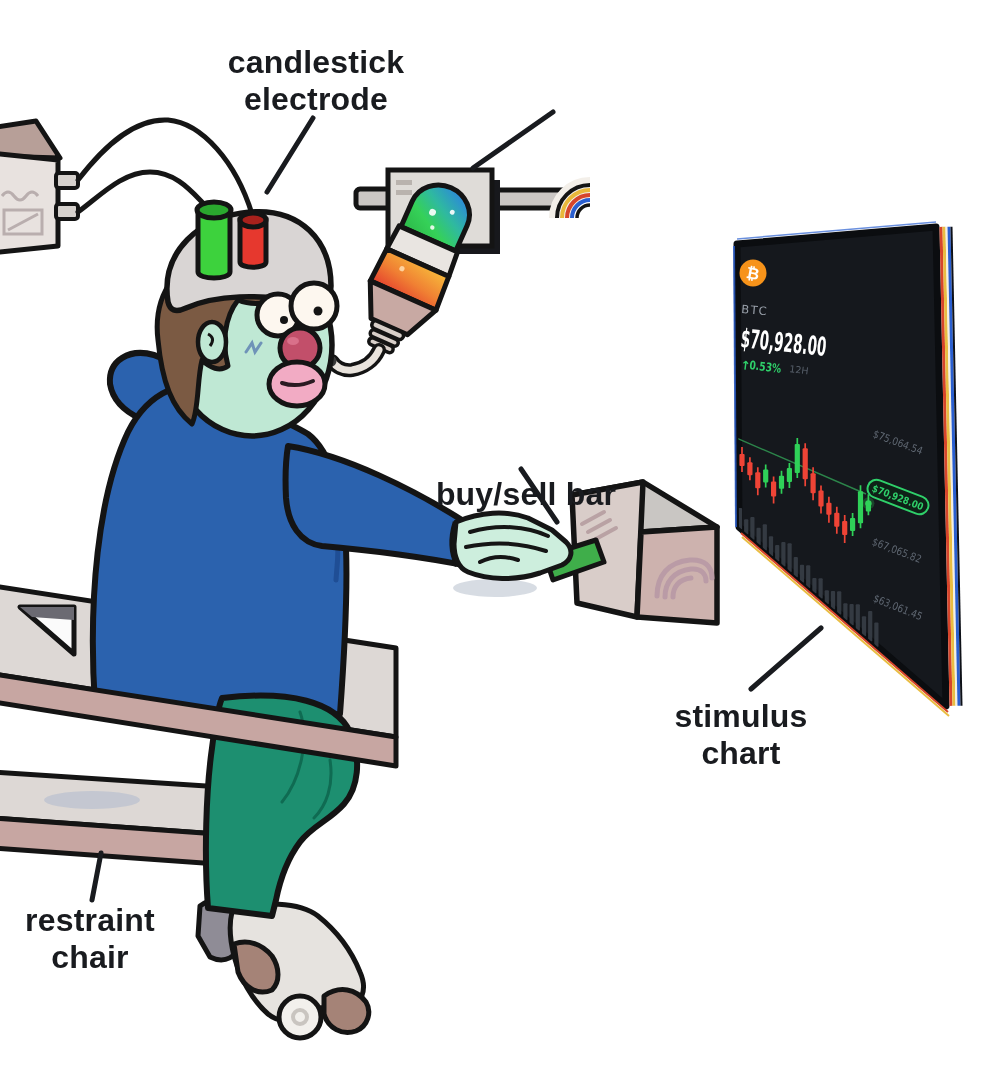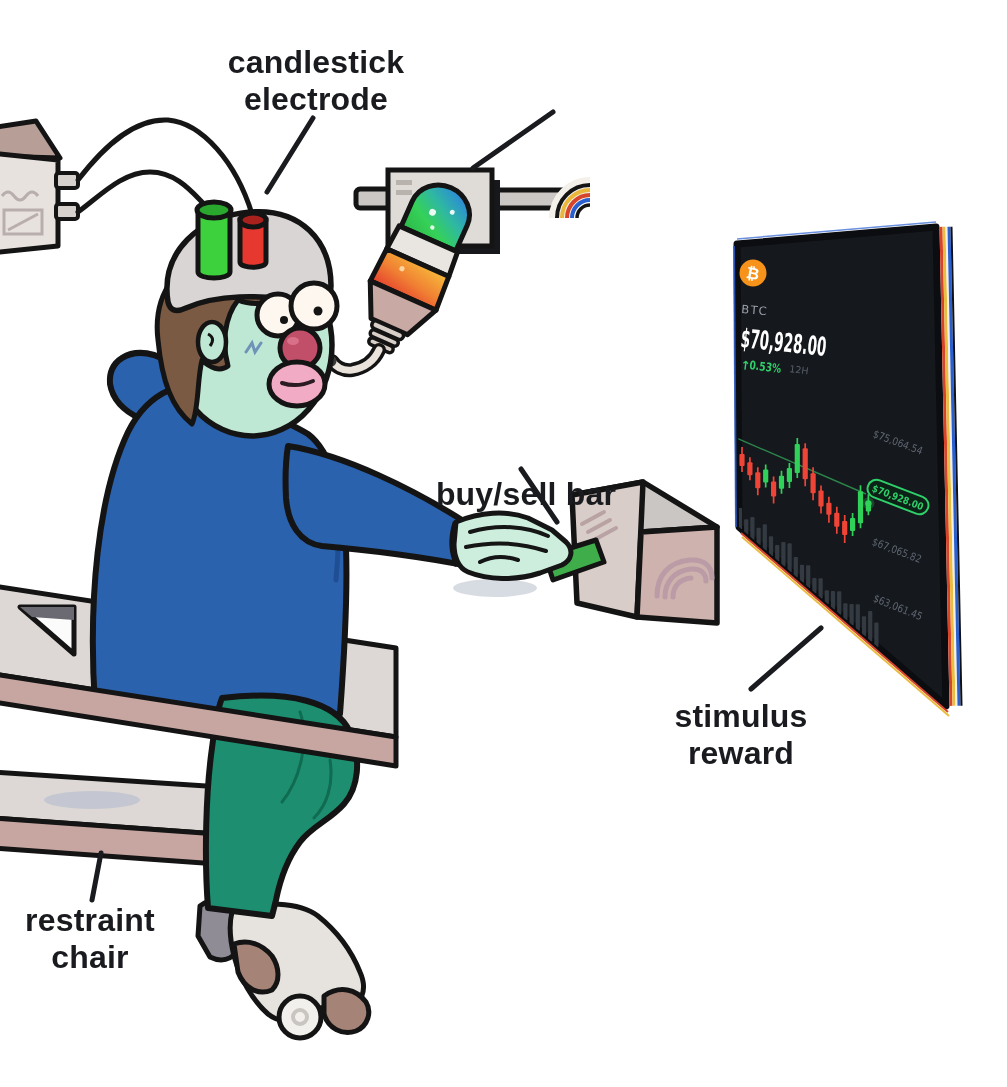--- a/index.html
+++ b/index.html
@@ -278,16 +278,16 @@
     <line x1="521" y1="469" x2="557" y2="522"></line>
     <line x1="821" y1="628" x2="751" y2="689"></line>
     <line x1="101" y1="853" x2="92" y2="900"></line>
   </g>
 </svg>
 
 <div class="callout-label" style="left:176px;top:44px;width:280px;">candlestick
 electrode</div>
 <div class="callout-label" style="left:386px;top:432px;width:280px;margin-top:44px;">buy/sell bar</div>
 <div class="callout-label" style="left:601px;top:698px;width:280px;">stimulus
-reward</div>
+chart</div>
 <div class="callout-label" style="left:-50px;top:902px;width:280px;">restraint
 chair</div>
 </div>
 
 </body></html>

